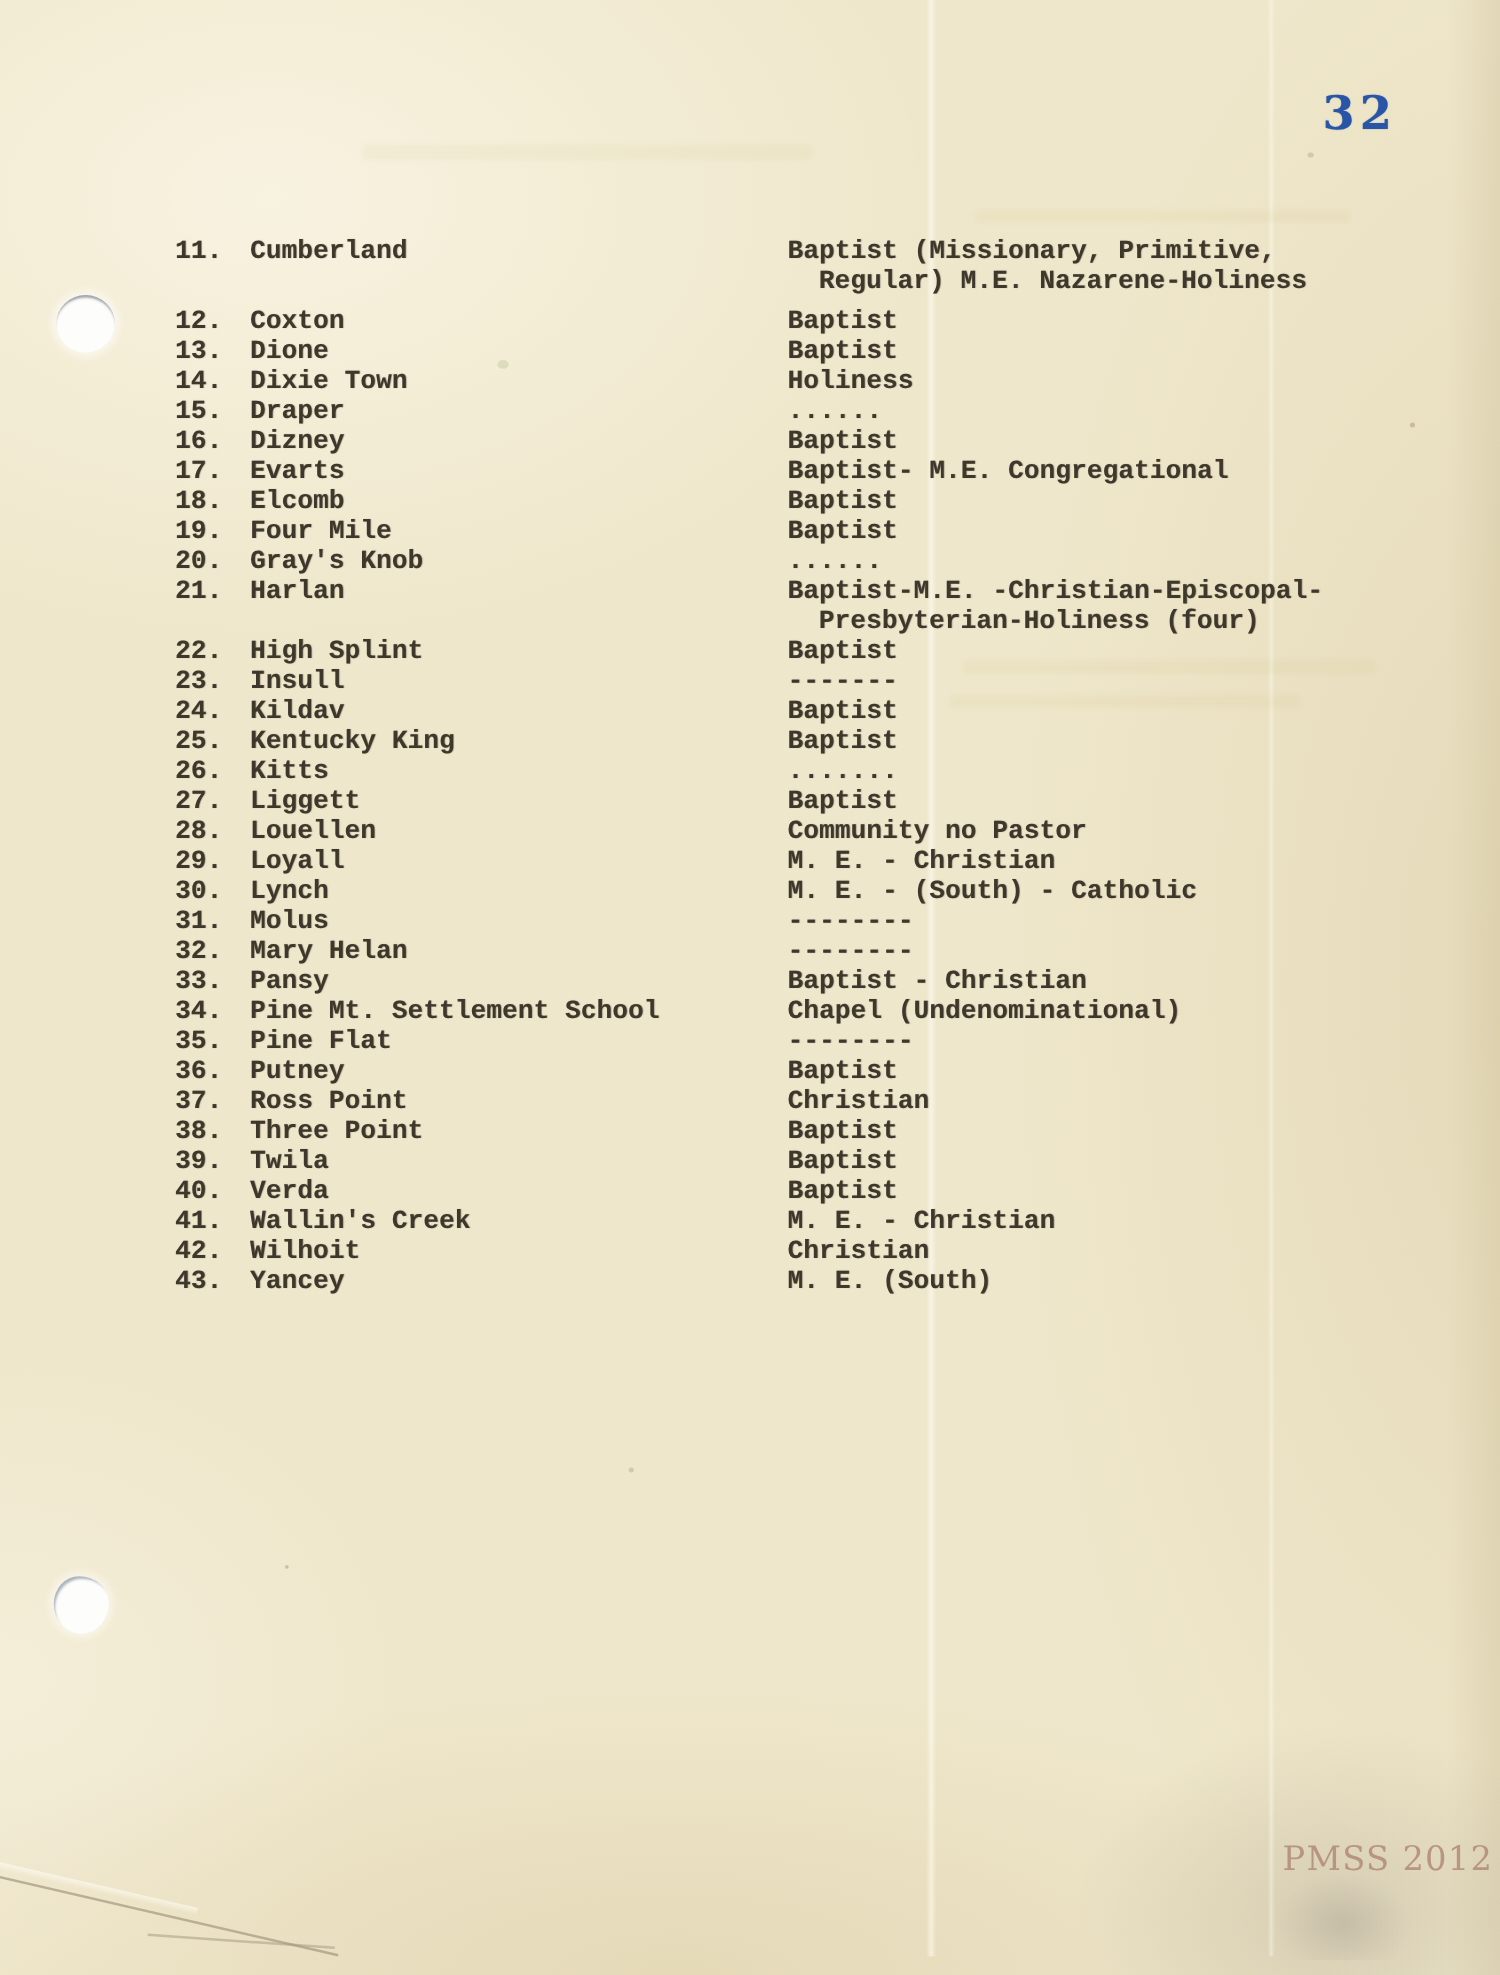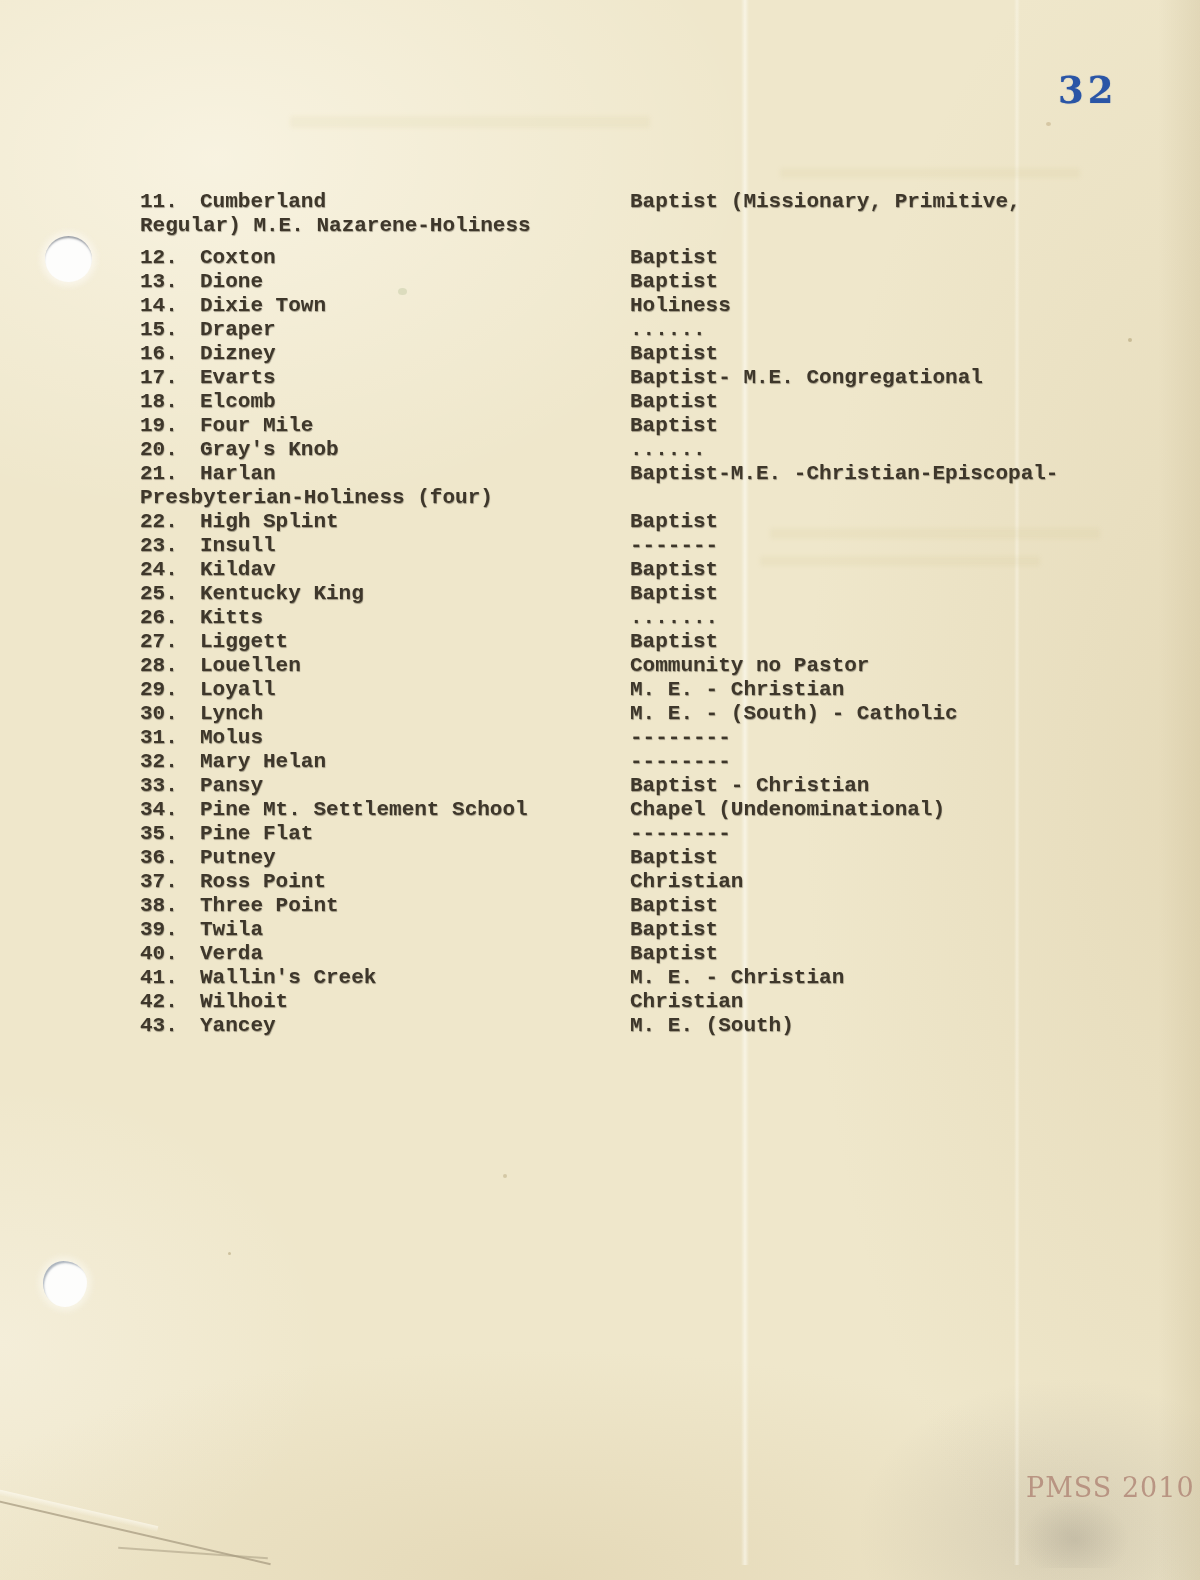--- a/index.html
+++ b/index.html
@@ -78,21 +78,21 @@
     position:absolute;left:140px;top:190px;width:1020px;
     font-family:"Liberation Mono", monospace;font-weight:bold;font-size:21px;
     color:#3e372b;text-shadow:0.5px 0.6px 0.8px rgba(62,55,43,0.45);
     white-space:pre;
   }
   .row{display:flex;height:24px;line-height:24px;}
   .row.gap-before{margin-top:8px;}
   .num{width:60px;flex:none;}
   .name{width:430px;flex:none;}
   .denom{flex:1;}
-  .row.wrap .denom-wrap{}
+  .row.wrap .denom-wrap{margin-left:515px;}
 
   
   .watermark{
     position:absolute;left:1026px;top:1472px;
     font-family:"DejaVu Serif", serif;font-size:27px;color:#b58e7d;
     letter-spacing:1px;opacity:0.9;
   }
 
   
   .sliver{position:absolute;right:0;top:1540px;width:85px;height:18px;
@@ -122,15 +122,15 @@
     <div class="speck sp4"></div>
     <div class="speck sp5"></div>
 
     <div class="hole hole-top"></div>
     <div class="hole hole-bottom"></div>
 
     <div class="page-number">32</div>
 
     <div class="list" id="church-list"><div class="row"><span class="num">11.</span><span class="name">Cumberland</span><span class="denom">Baptist (Missionary, Primitive,</span></div><div class="row wrap"><span class="denom-wrap">Regular) M.E. Nazarene-Holiness</span></div><div class="row gap-before"><span class="num">12.</span><span class="name">Coxton</span><span class="denom">Baptist</span></div><div class="row"><span class="num">13.</span><span class="name">Dione</span><span class="denom">Baptist</span></div><div class="row"><span class="num">14.</span><span class="name">Dixie Town</span><span class="denom">Holiness</span></div><div class="row"><span class="num">15.</span><span class="name">Draper</span><span class="denom">......</span></div><div class="row"><span class="num">16.</span><span class="name">Dizney</span><span class="denom">Baptist</span></div><div class="row"><span class="num">17.</span><span class="name">Evarts</span><span class="denom">Baptist- M.E. Congregational</span></div><div class="row"><span class="num">18.</span><span class="name">Elcomb</span><span class="denom">Baptist</span></div><div class="row"><span class="num">19.</span><span class="name">Four Mile</span><span class="denom">Baptist</span></div><div class="row"><span class="num">20.</span><span class="name">Gray's Knob</span><span class="denom">......</span></div><div class="row"><span class="num">21.</span><span class="name">Harlan</span><span class="denom">Baptist-M.E. -Christian-Episcopal-</span></div><div class="row wrap"><span class="denom-wrap">Presbyterian-Holiness (four)</span></div><div class="row"><span class="num">22.</span><span class="name">High Splint</span><span class="denom">Baptist</span></div><div class="row"><span class="num">23.</span><span class="name">Insull</span><span class="denom">-------</span></div><div class="row"><span class="num">24.</span><span class="name">Kildav</span><span class="denom">Baptist</span></div><div class="row"><span class="num">25.</span><span class="name">Kentucky King</span><span class="denom">Baptist</span></div><div class="row"><span class="num">26.</span><span class="name">Kitts</span><span class="denom">.......</span></div><div class="row"><span class="num">27.</span><span class="name">Liggett</span><span class="denom">Baptist</span></div><div class="row"><span class="num">28.</span><span class="name">Louellen</span><span class="denom">Community no Pastor</span></div><div class="row"><span class="num">29.</span><span class="name">Loyall</span><span class="denom">M. E. - Christian</span></div><div class="row"><span class="num">30.</span><span class="name">Lynch</span><span class="denom">M. E. - (South) - Catholic</span></div><div class="row"><span class="num">31.</span><span class="name">Molus</span><span class="denom">--------</span></div><div class="row"><span class="num">32.</span><span class="name">Mary Helan</span><span class="denom">--------</span></div><div class="row"><span class="num">33.</span><span class="name">Pansy</span><span class="denom">Baptist - Christian</span></div><div class="row"><span class="num">34.</span><span class="name">Pine Mt. Settlement School</span><span class="denom">Chapel (Undenominational)</span></div><div class="row"><span class="num">35.</span><span class="name">Pine Flat</span><span class="denom">--------</span></div><div class="row"><span class="num">36.</span><span class="name">Putney</span><span class="denom">Baptist</span></div><div class="row"><span class="num">37.</span><span class="name">Ross Point</span><span class="denom">Christian</span></div><div class="row"><span class="num">38.</span><span class="name">Three Point</span><span class="denom">Baptist</span></div><div class="row"><span class="num">39.</span><span class="name">Twila</span><span class="denom">Baptist</span></div><div class="row"><span class="num">40.</span><span class="name">Verda</span><span class="denom">Baptist</span></div><div class="row"><span class="num">41.</span><span class="name">Wallin's Creek</span><span class="denom">M. E. - Christian</span></div><div class="row"><span class="num">42.</span><span class="name">Wilhoit</span><span class="denom">Christian</span></div><div class="row"><span class="num">43.</span><span class="name">Yancey</span><span class="denom">M. E. (South)</span></div></div>
 
-    <div class="watermark">PMSS 2010</div>
+    <div class="watermark">PMSS 2012</div>
   </div>
 </div>
 
 </body></html>

